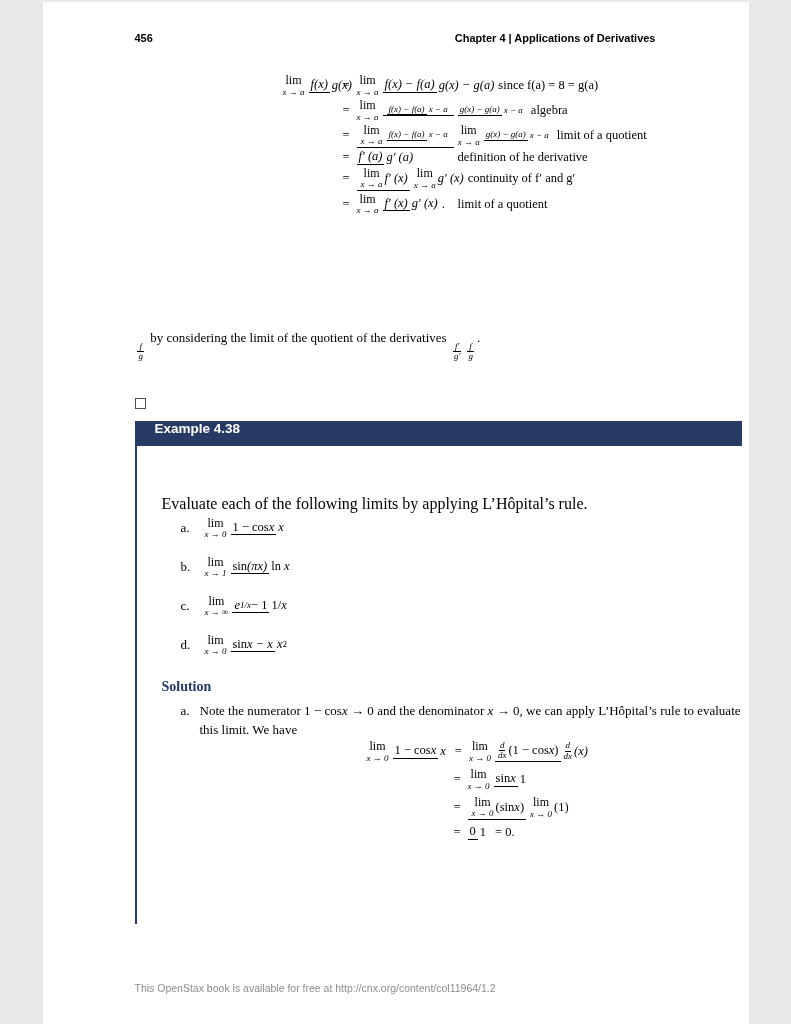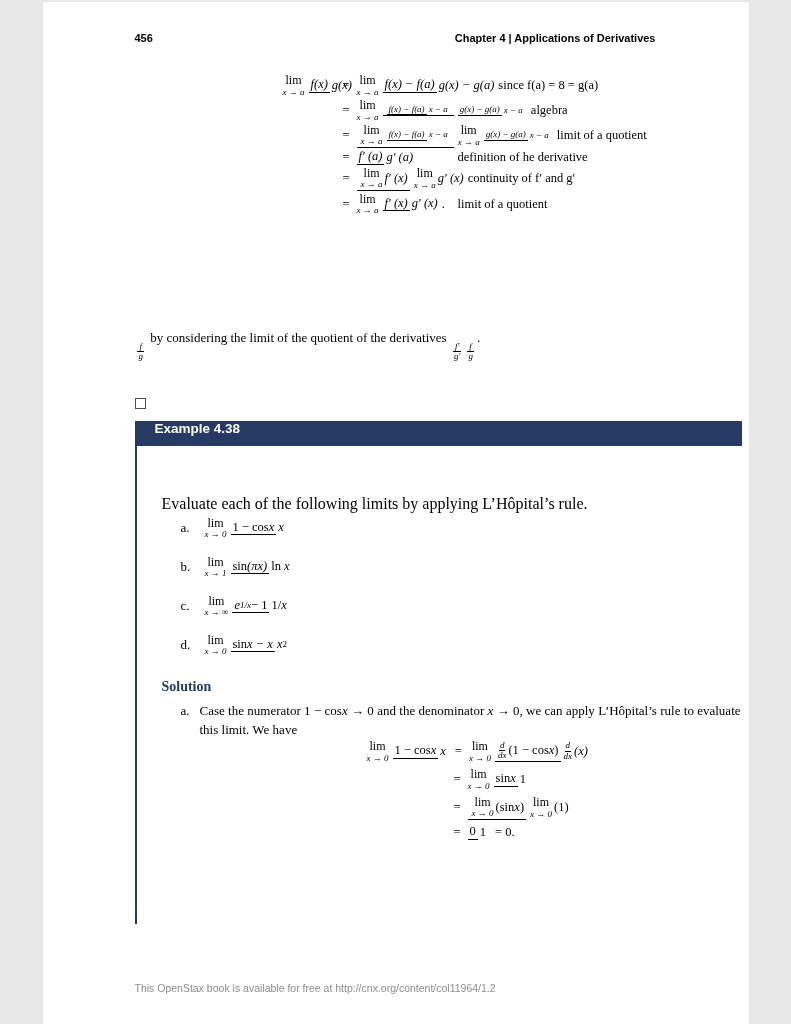--- a/index.html
+++ b/index.html
@@ -315,21 +315,21 @@
           </span>
       </span>
     </div>
   </div>
 
   <div id="solhead">Solution</div>
 
   <div id="solpara">
     <span class="plabel">a.</span>
     <div class="ptext">
-      <span>Case the numerator </span><span>1 − cos</span><span class="mi">x</span><span> → 0</span><span> and the denominator </span><span class="mi">x</span><span> → 0,</span><span> we can apply L’Hôpital’s rule to evaluate this limit. We have</span>
+      <span>Note the numerator </span><span>1 − cos</span><span class="mi">x</span><span> → 0</span><span> and the denominator </span><span class="mi">x</span><span> → 0,</span><span> we can apply L’Hôpital’s rule to evaluate this limit. We have</span>
     </div>
   </div>
 
   <div id="solmath">
 
     <div class="srow math">
       <span class="limbox">
         <span class="lw">lim</span>
         <span class="ls">x → 0</span>
       </span>

